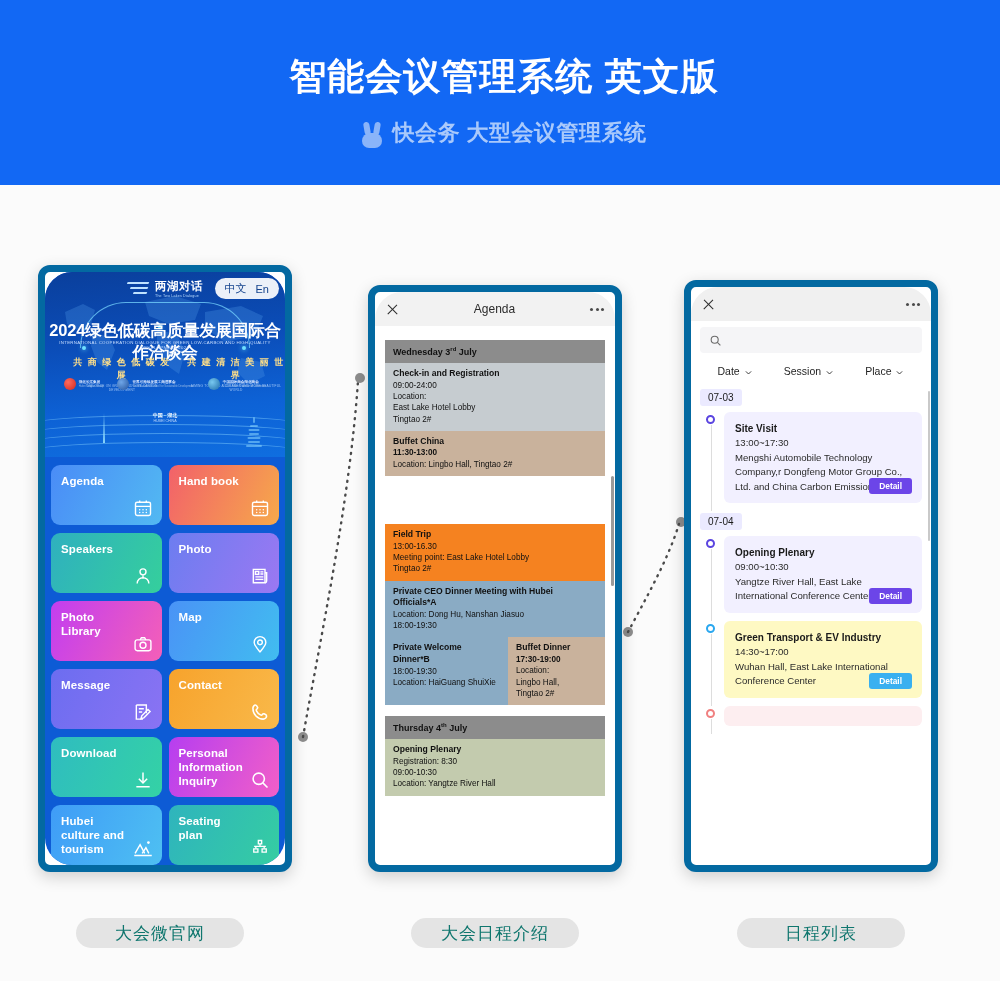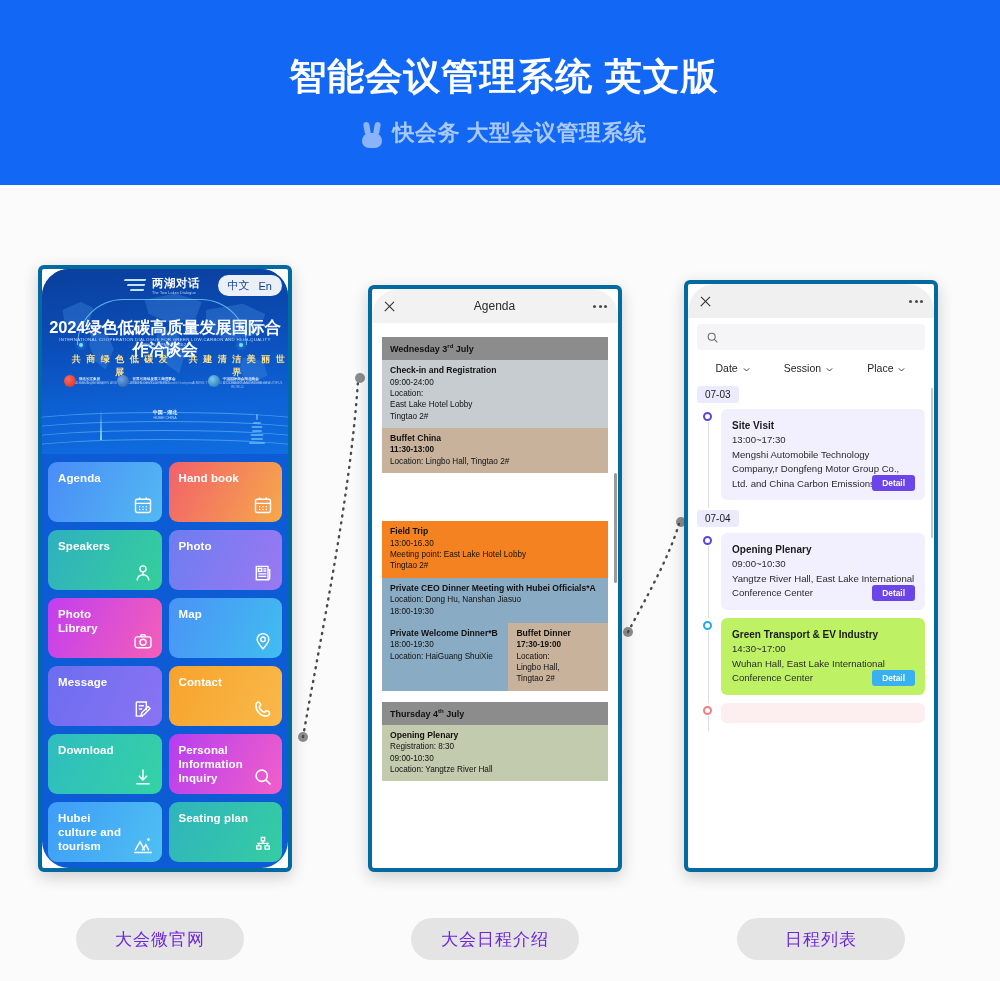--- a/index.html
+++ b/index.html
@@ -27,22 +27,22 @@
   .rabbit-icon .ear.l { left: 3px; transform: rotate(-10deg); }
   .rabbit-icon .ear.r { right: 3px; transform: rotate(10deg); }
   .rabbit-icon .face { position: absolute; bottom: 0; left: 1px; width: 20px; height: 15px; border-radius: 10px 10px 9px 9px; background: #b9d2fb; }
   .header-sub {
     color: #a9c9fb; font-size: 22px; font-weight: bold; letter-spacing: .5px;
   }
 
   
   .phone {
     position: absolute;
-    border: 4px solid #0369a1;
-    border-radius: 6px;
+    border: 7px solid #0369a1;
+    border-radius: 12px;
     background: #ffffff;
     overflow: hidden;
     box-shadow: 0 5px 16px rgba(0,0,0,0.18);
   }
   .phone-inner { position: relative; width: 100%; height: 100%; overflow: hidden; border-radius: 27px; }
 
   #phone1 { left: 38px; top: 265px; width: 254px; height: 607px; }
   #phone2 { left: 368px; top: 285px; width: 254px; height: 587px; }
   #phone3 { left: 684px; top: 280px; width: 254px; height: 592px; }
 
@@ -162,39 +162,39 @@
   .tl-item .bullet { position: absolute; left: 6px; top: 3px; width: 9px; height: 9px; border-radius: 50%;
     border: 2px solid #5b45e0; background: #fff; }
   .tl-item .line { position: absolute; left: 10.5px; top: 13px; bottom: -8px; width: 1px; background: #ddd; }
   .tl-card { border-radius: 6px; padding: 9px 10px 9px 11px; position: relative; }
   .tl-card .ct { font-weight: bold; font-size: 10px; color: #1a1a1a; line-height: 1.5; }
   .tl-card .cl { font-size: 9.6px; color: #2b2b2b; line-height: 1.52; }
   .tl-card .btn { position: absolute; right: 10px; bottom: 9px; color: #fff; font-size: 8.4px;
     font-weight: bold; padding: 3px 10px; border-radius: 3px; }
   .tl-card.pending { background: #f2f0ff; }
   .tl-card.pending .btn { background: #6c45e8; }
-  .tl-card.live { background: #bef264; }
+  .tl-card.live { background: #fef9c3; }
   .tl-card.live .btn { background: #39b0f0; }
   .tl-item.blue .bullet { border-color: #2aa7ef; }
   .tl-item.pink .bullet { border-color: #f08080; }
   .tl-card.done { background: #fdeef0; height: 20px; }
   .p3-scroll { position: absolute; right: 1px; top: 70px; width: 2.5px; height: 150px;
     background: #c9c9c9; border-radius: 2px; }
 
   .p2-scroll { position: absolute; right: 1px; top: 150px; width: 3px; height: 110px;
     background: #9a9a9a; border-radius: 2px; }
 
   
   .connector { position: absolute; left: 0; top: 0; width: 1000px; height: 981px; pointer-events: none; }
 
   
   .caption {
-    position: absolute; top: 918px; height: 42px; background: #e4e4e4; border-radius: 21px;
+    position: absolute; top: 918px; height: 30px; background: #e4e4e4; border-radius: 21px;
     display: flex; align-items: center; justify-content: center;
-    color: #6d28d9; font-size: 17px; letter-spacing: 1px;
+    color: #0f766e; font-size: 17px; letter-spacing: 1px;
   }
   #cap1 { left: 76px;  width: 168px; }
   #cap2 { left: 411px; width: 168px; }
   #cap3 { left: 737px; width: 168px; }
 </style>
 </head>
 <body>
 
 <div class="page">
 

